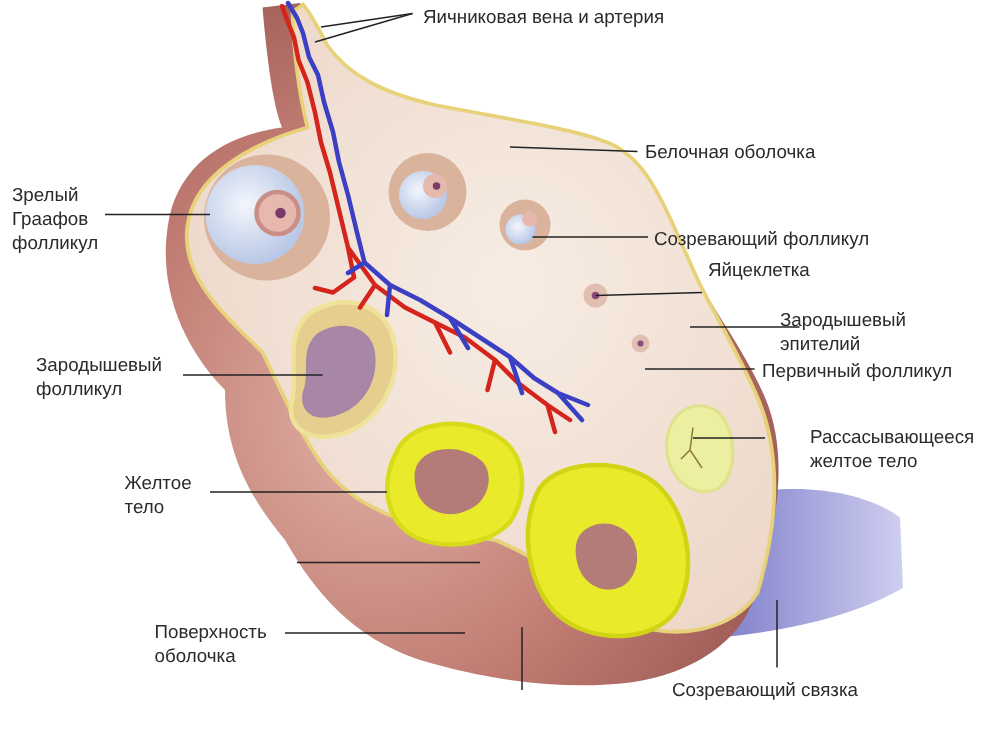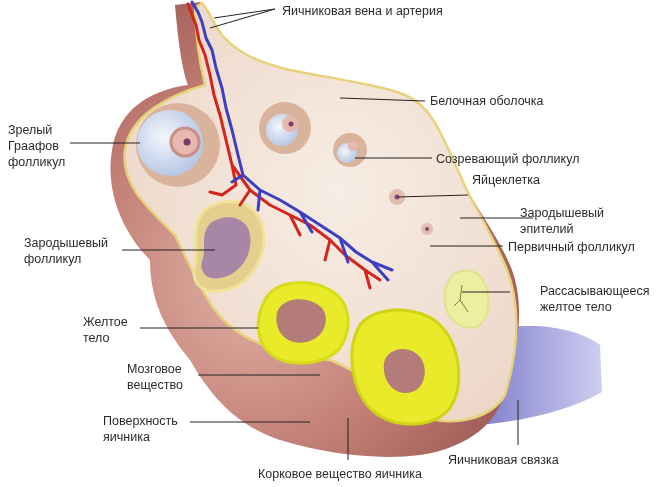--- a/index.html
+++ b/index.html
@@ -122,19 +122,16 @@
   <div class="label" style="left:472px; top:172px;">Яйцеклетка</div>
   <div class="label" style="left:520px; top:205px;">Зародышевый
 эпителий</div>
   <div class="label" style="left:508px; top:239px;">Первичный фолликул</div>
   <div class="label" style="left:24px; top:235px;">Зародышевый
 фолликул</div>
   <div class="label" style="left:83px; top:314px;">Желтое
 тело</div>
   <div class="label" style="left:540px; top:283px;">Рассасывающееся
 желтое тело</div>
-  <div class="label" style="left:127px; top:361px;">Мозговое
-вещество</div>
   <div class="label" style="left:103px; top:413px;">Поверхность
-яичника</div>
-  <div class="label" style="left:448px; top:452px;">Яичниковая связка</div>
-  <div class="label" style="left:258px; top:466px;">Корковое вещество яичника</div>
+оболочка</div>
+  <div class="label" style="left:448px; top:452px;">Созревающий связка</div>
 </div>
 
 </body></html>

